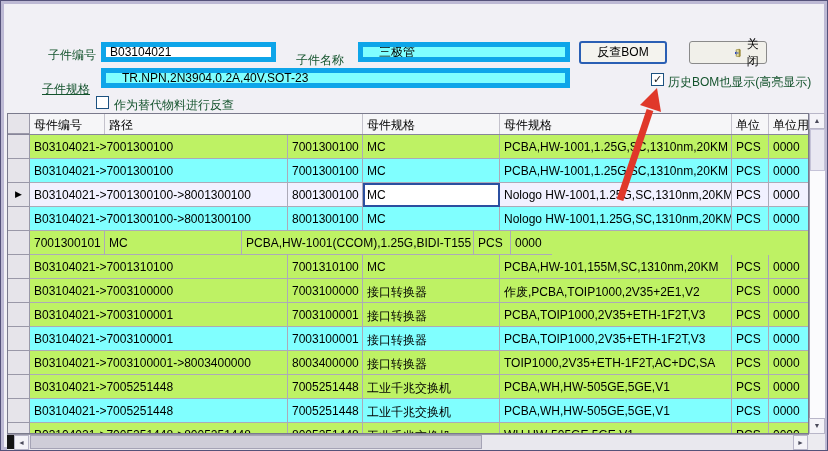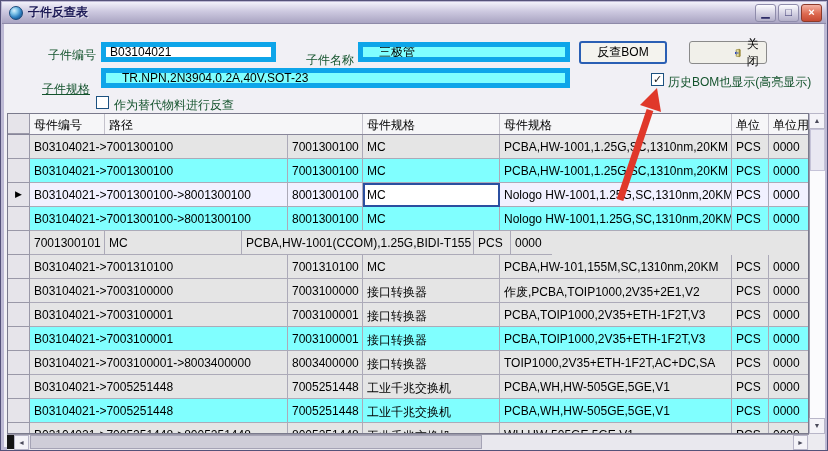--- a/index.html
+++ b/index.html
@@ -31,21 +31,21 @@
     line-height:11px;text-align:center;color:#222;}
   .cb .mark{visibility:hidden;}
   .cb.checked .mark{visibility:visible;}
   
   .grid{position:absolute;left:6px;top:112px;width:802px;height:321px;background:#fff;
     border:1px solid #7a7a8c;overflow:hidden;}
   .hrow,.drow{display:flex;width:802px;}
   .hrow{height:21px;background:#f6f6f8;border-bottom:1px solid #88869a;}
   .hcell{font-size:12px;color:#000;padding:3px 0 0 4px;border-right:1px solid #c4c2cc;
     white-space:nowrap;overflow:hidden;}
-  .drow{height:24px;background:#e5e5e5;}
+  .drow{height:24px;background:#bef264;}
   .dcell{font-size:12px;color:#000;padding:5px 0 0 4px;border-right:1px solid #acaab8;
     border-bottom:1px solid #acaab8;white-space:nowrap;overflow:hidden;}
   .gut{background:#e6e4ea;border-right:1px solid #9a98a8;border-bottom:1px solid #9a98a8;
     font-size:9px;line-height:22px;text-align:center;color:#000;padding:0;}
   .c-gut{width:22px;}
   .c-path{width:258px;}
   .c-no{width:75px;}
   .c-name{width:137px;}
   .c-spec{width:232px;}
   .c-unit{width:37px;}
@@ -63,33 +63,24 @@
   .hthumb{position:absolute;left:22px;top:434px;width:452px;height:14px;background:#cfcdd8;border:1px solid #a5a3b5;}
   .corner{position:absolute;left:808px;top:433px;width:16px;height:16px;background:#ecebf0;}
   .blackblock{position:absolute;left:6px;top:434px;width:7px;height:14px;background:#151515;}
   .annotate{position:absolute;left:0;top:0;width:828px;height:451px;pointer-events:none;}
 </style>
 </head>
 <body>
 
 <div class="win">
 
-  <div class="titlebar">
-    <span class="globe"></span>
-    <span class="title-text">子件反查表</span>
-    <span class="win-btns">
-      <span class="wbtn">▁</span>
-      <span class="wbtn">□</span>
-      <span class="wbtn close">×</span>
-    </span>
-  </div>
 
   <span class="lbl" style="left:35px;top:46px;width:60px;text-align:right;">子件编号</span>
   <input class="field" style="left: 100px; top: 41px; width: 175px;" value="B03104021">
-  <span class="lbl" style="left:295px;top:51px;width:58px;text-align:right;font-family:Liberation Mono, monospace;">子件名称</span>
+  <span class="lbl" style="left:295px;top:51px;width:58px;text-align:left;font-family:Liberation Mono, monospace;">子件名称</span>
   <input class="field cyan" style="left: 357px; top: 41px; width: 212px;" value="三极管">
   <button class="btn focus" style="left:578px;top:40px;width:88px;">反查BOM</button>
   <button class="btn" style="left:688px;top:40px;width:78px;padding-left:44px;">
     <svg class="door" viewBox="0 0 16 16">
       <polygon points="4,2 10,1 10,15 4,14" fill="#e8e0a0" stroke="#7a6a10" stroke-width="1"></polygon>
       <polygon points="10,1 12,2 12,14 10,15" fill="#b0a040" stroke="#7a6a10" stroke-width="0.8"></polygon>
       <path d="M8.5,8 L2,8 M4.5,5.5 L2,8 L4.5,10.5" stroke="#2040c0" stroke-width="1.8" fill="none"></path>
     </svg>
     <span>关闭</span>
   </button>

